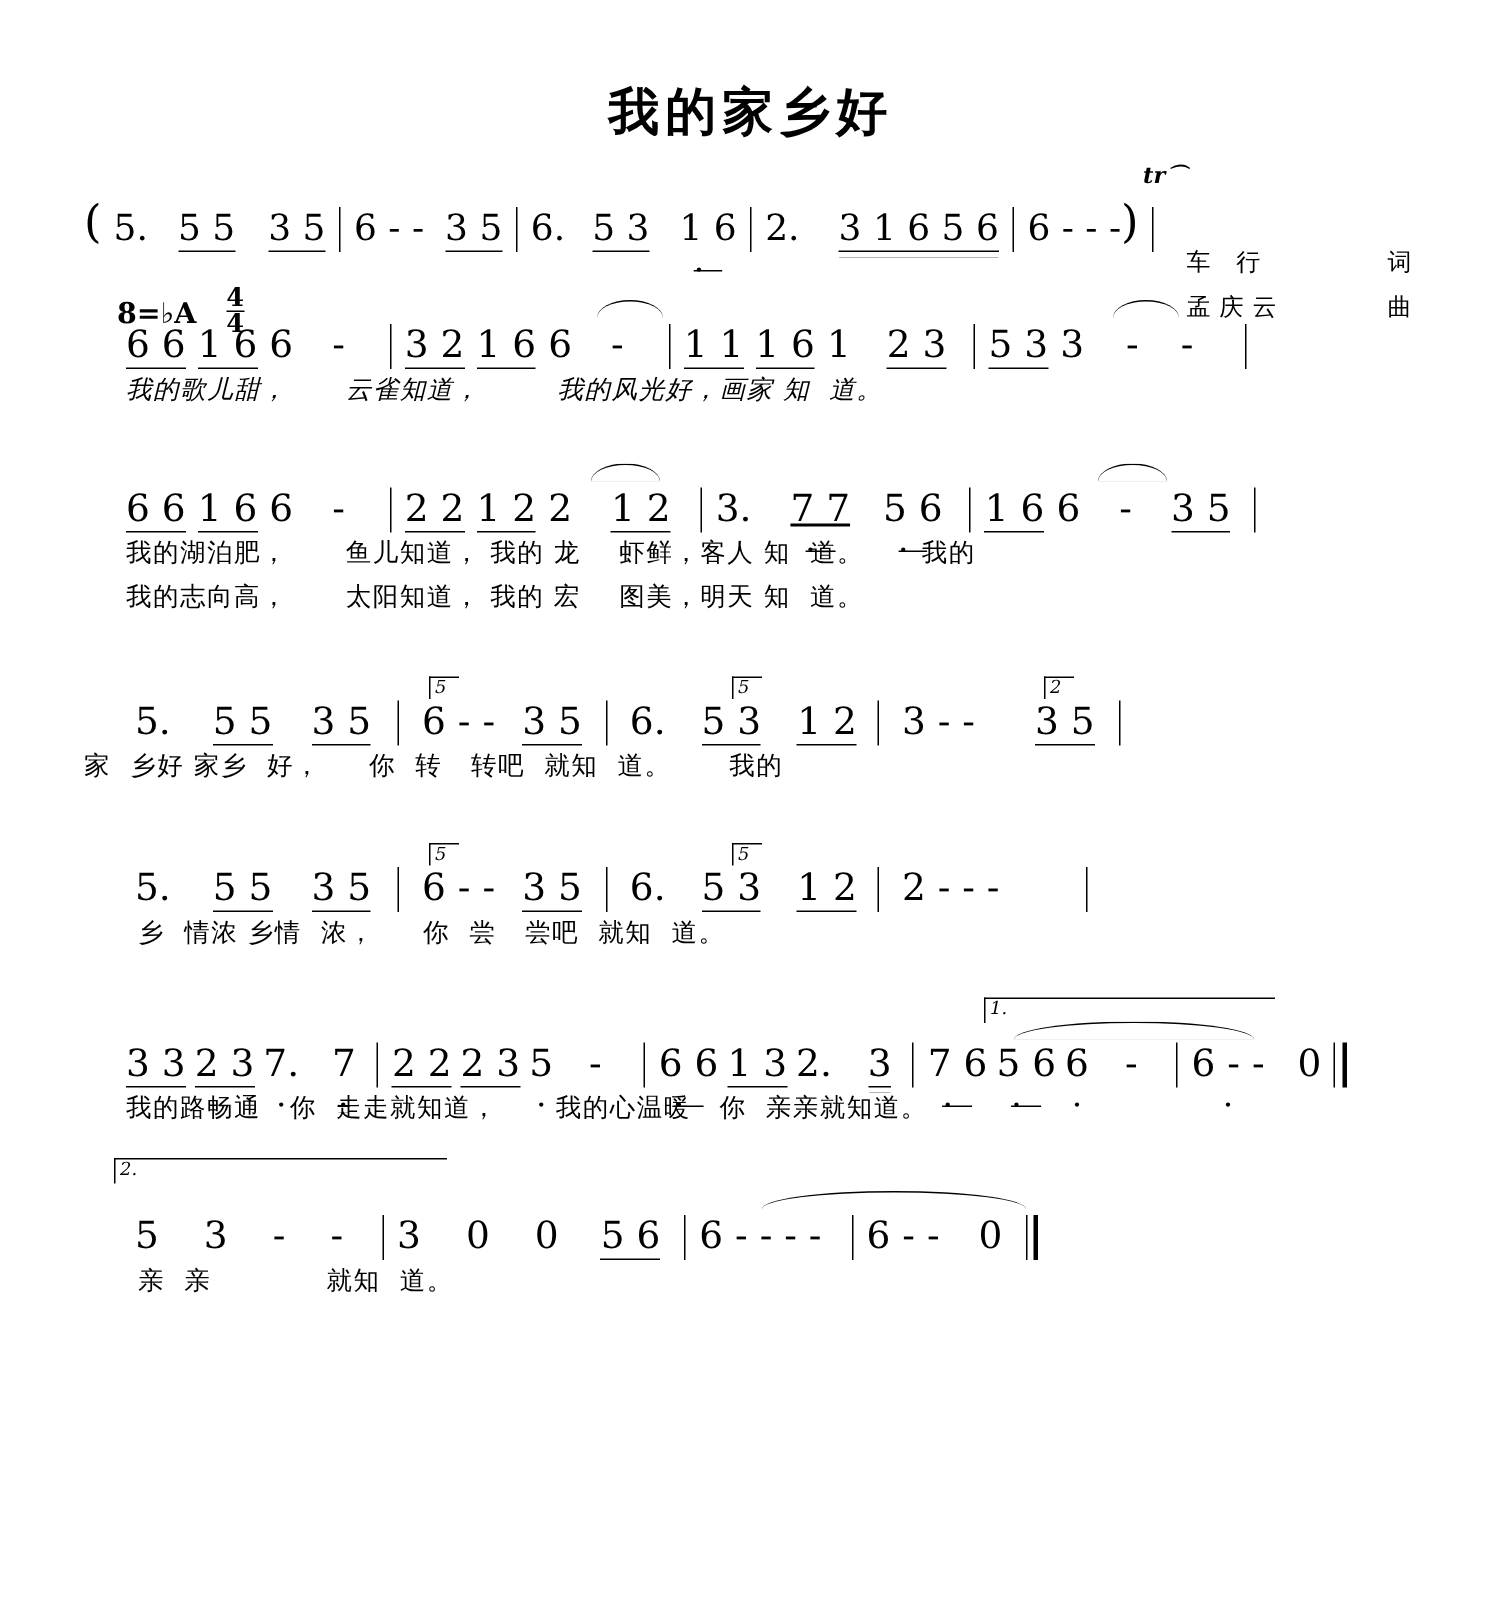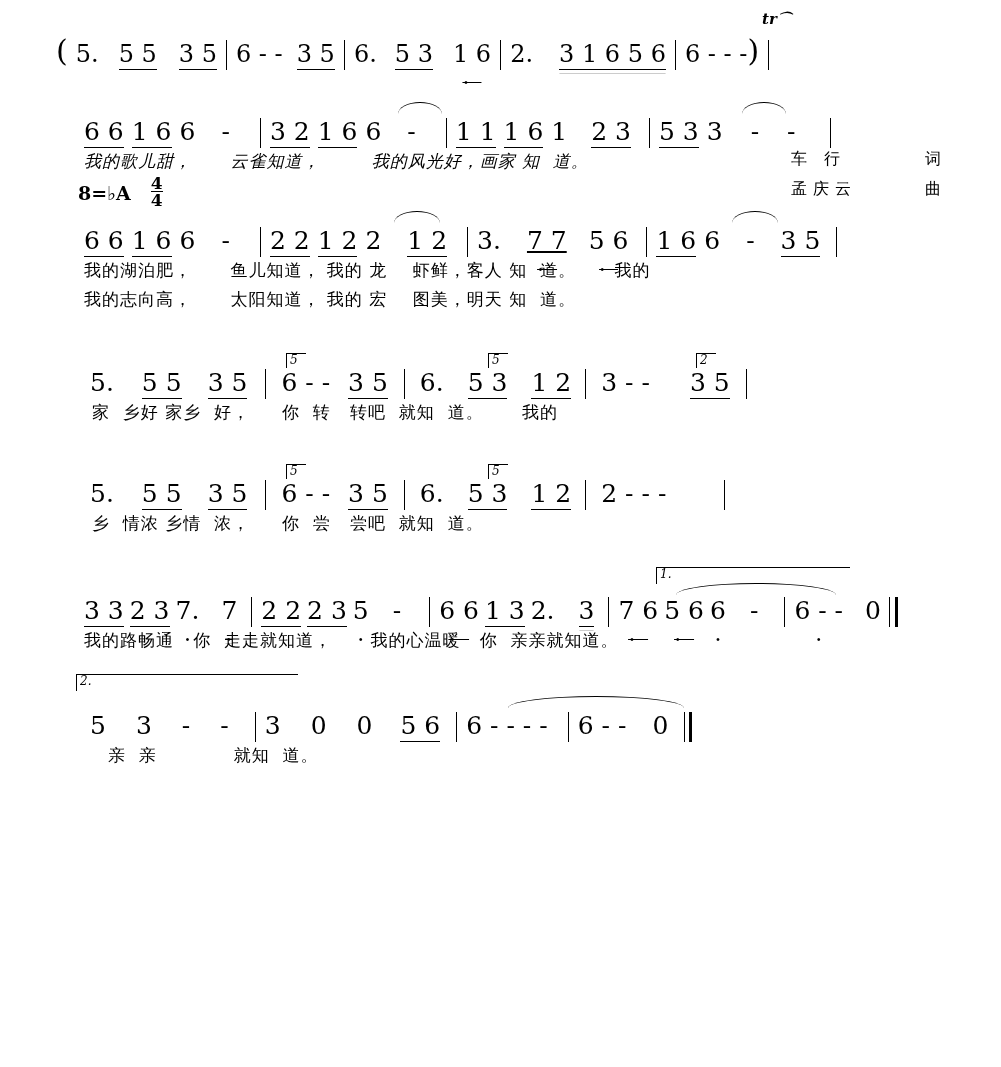--- a/index.html
+++ b/index.html
@@ -127,20 +127,21 @@
   }
   .trill { font-style: italic; font-weight: bold; font-size: 15px; }
   .sec { margin-top: 30px; }
   .lyr-line { margin-top: 6px; }
 </style>
 </head>
 <body>
 
 <div class="sheet">
 
+  <div class="title">我的家乡好</div>
 
   <div class="credits">
     <div class="credit-line">
       <span class="credit-name">车 行</span>
       <span>词</span>
     </div>
     <div class="credit-line">
       <span class="credit-name">孟庆云</span>
       <span>曲</span>
     </div>
@@ -248,21 +249,21 @@
       <span class="tok under1" style="margin-left:24px;">5 3</span>
       <span class="tok under1" style="margin-left:24px;">1 2</span>
       <span class="bar" style="margin-left:14px;"></span>
       <span class="tok" style="margin-left:6px;">3 - -</span>
       <span class="tok under1" style="margin-left:40px;">3 5</span>
       <span class="bar" style="margin-left:16px;"></span>
       <span class="ending" style="left:230px; top:-12px; width:16px; height:14px;">5</span>
       <span class="ending" style="left:432px; top:-12px; width:16px; height:14px;">5</span>
       <span class="ending" style="left:640px; top:-12px; width:16px; height:14px;">2</span>
     </div>
-    <div class="lyricrow lyr-line" style="margin-left:36px;">家  乡好 家乡  好，     你  转   转吧  就知  道。      我的</div>
+    <div class="lyricrow lyr-line" style="">家  乡好 家乡  好，     你  转   转吧  就知  道。      我的</div>
   </div>
 
   <div class="system sec" style="margin-top:52px;">
     <div class="notes">
       <span class="tok" style="margin-left:34px;">5.</span>
       <span class="tok under1" style="margin-left:28px;">5 5</span>
       <span class="tok under1" style="margin-left:26px;">3 5</span>
       <span class="bar" style="margin-left:18px;"></span>
       <span class="tok" style="margin-left:6px;">6 - -</span>
       <span class="tok under1" style="margin-left:18px;">3 5</span>
@@ -323,16 +324,16 @@
       <span class="tok under1" style="margin-left:28px;">5 6</span>
       <span class="bar" style="margin-left:16px;"></span>
       <span class="tok">6 - - - -</span>
       <span class="bar" style="margin-left:20px;"></span>
       <span class="tok">6 - -</span>
       <span class="tok" style="margin-left:26px;">0</span>
       <span class="dbar" style="margin-left:16px;"></span>
       <span class="ending" style="left:20px; top:-34px; width:218px; height:16px;">2.</span>
       <span class="slur" style="left:452px; top:-12px; width:176px;"></span>
     </div>
-    <div class="lyricrow lyr-line" style="margin-left:52px;">亲  亲            就知  道。</div>
+    <div class="lyricrow lyr-line" style="margin-left:36px;">亲  亲            就知  道。</div>
   </div>
 
 </div>
 
 </body></html>

